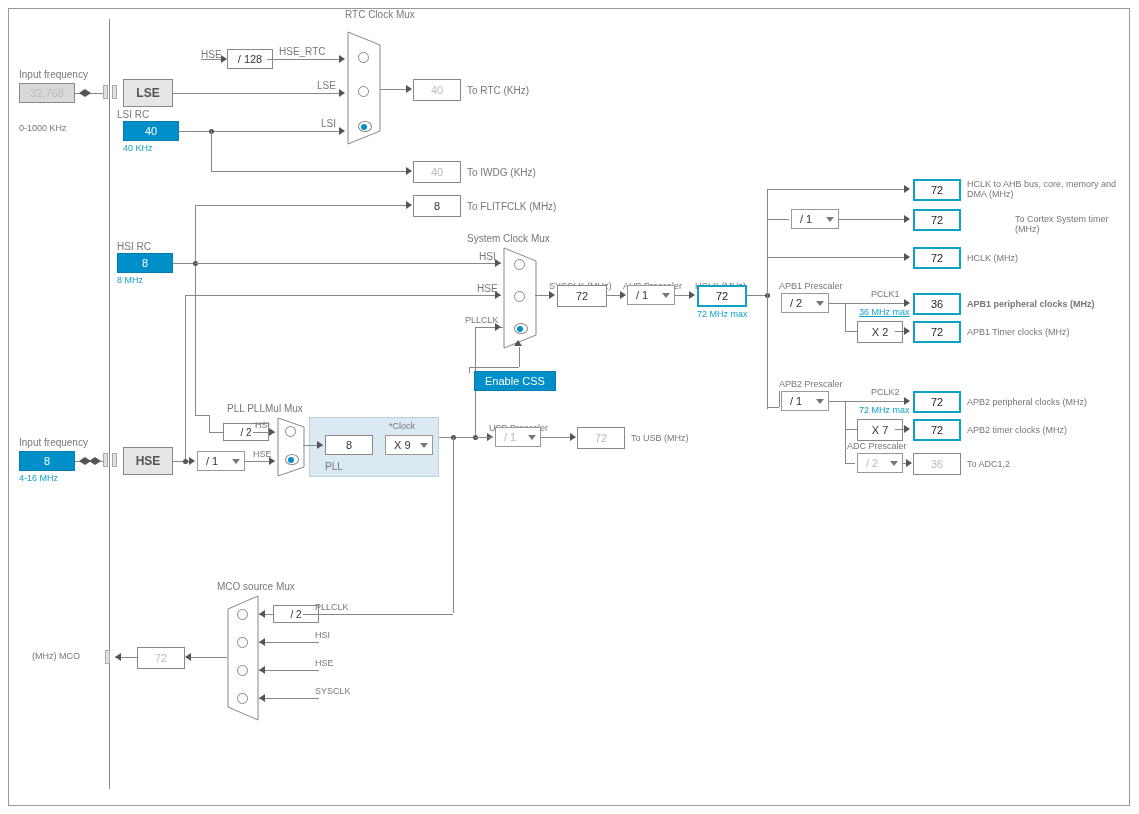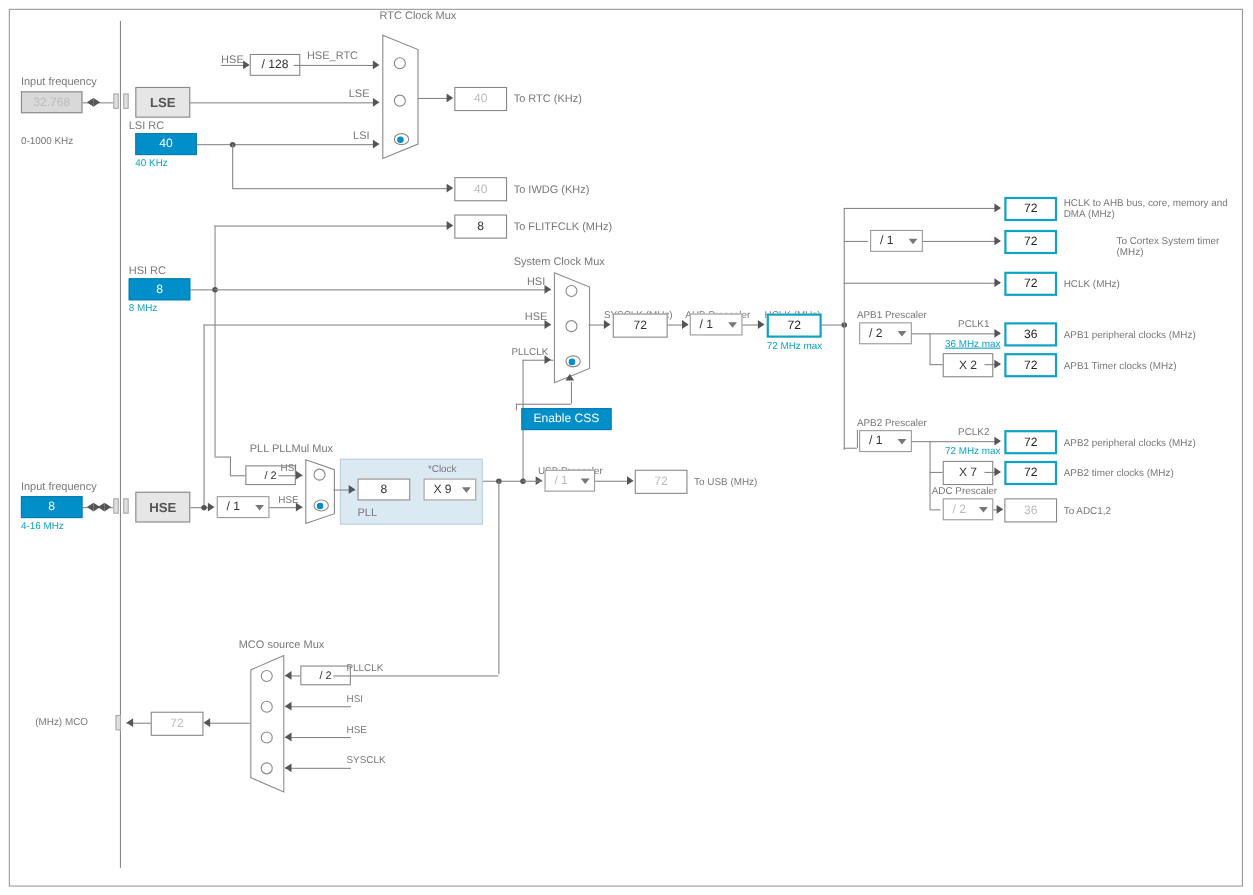--- a/index.html
+++ b/index.html
@@ -218,21 +218,21 @@
   <div class="label small" style="left:770px; top:272px;">APB1 Prescaler</div>
   <div class="sel" style="left:772px; top:284px; width:48px;">
       <span>/ 2</span>
       <span class="caret"></span>
     </div>
   <div class="hline" style="left:820px; top:294px; width:80px;"></div>
     <div class="arrowR" style="left:895px;top:290px;"></div>
   <div class="label small" style="left:862px; top:280px;">PCLK1</div>
   <div class="label blue small" style="left:850px; top:298px;text-decoration:underline;">36 MHz max</div>
   <div class="box teal" style="left:904px; top:284px; width:48px;">36</div>
-  <div class="label small" style="left:958px; top:290px;">APB1 peripheral clocks (MHz)</div>
+  <div class="label small" style="left:958px; top:290px;font-weight:bold;">APB1 peripheral clocks (MHz)</div>
 
   <div class="vline" style="left:836px; top:294px; height:28px;"></div>
   <div class="box" style="left:848px; top:312px; width:38px;">X 2</div>
   <div class="hline" style="left:836px; top:322px; width:12px;"></div>
   <div class="hline" style="left:886px; top:322px; width:14px;"></div>
     <div class="arrowR" style="left:895px;top:318px;"></div>
   <div class="box teal" style="left:904px; top:312px; width:48px;">72</div>
   <div class="label small" style="left:958px; top:318px;">APB1 Timer clocks (MHz)</div>
 
   <div class="hline" style="left:758px; top:398px; width:12px;"></div>

